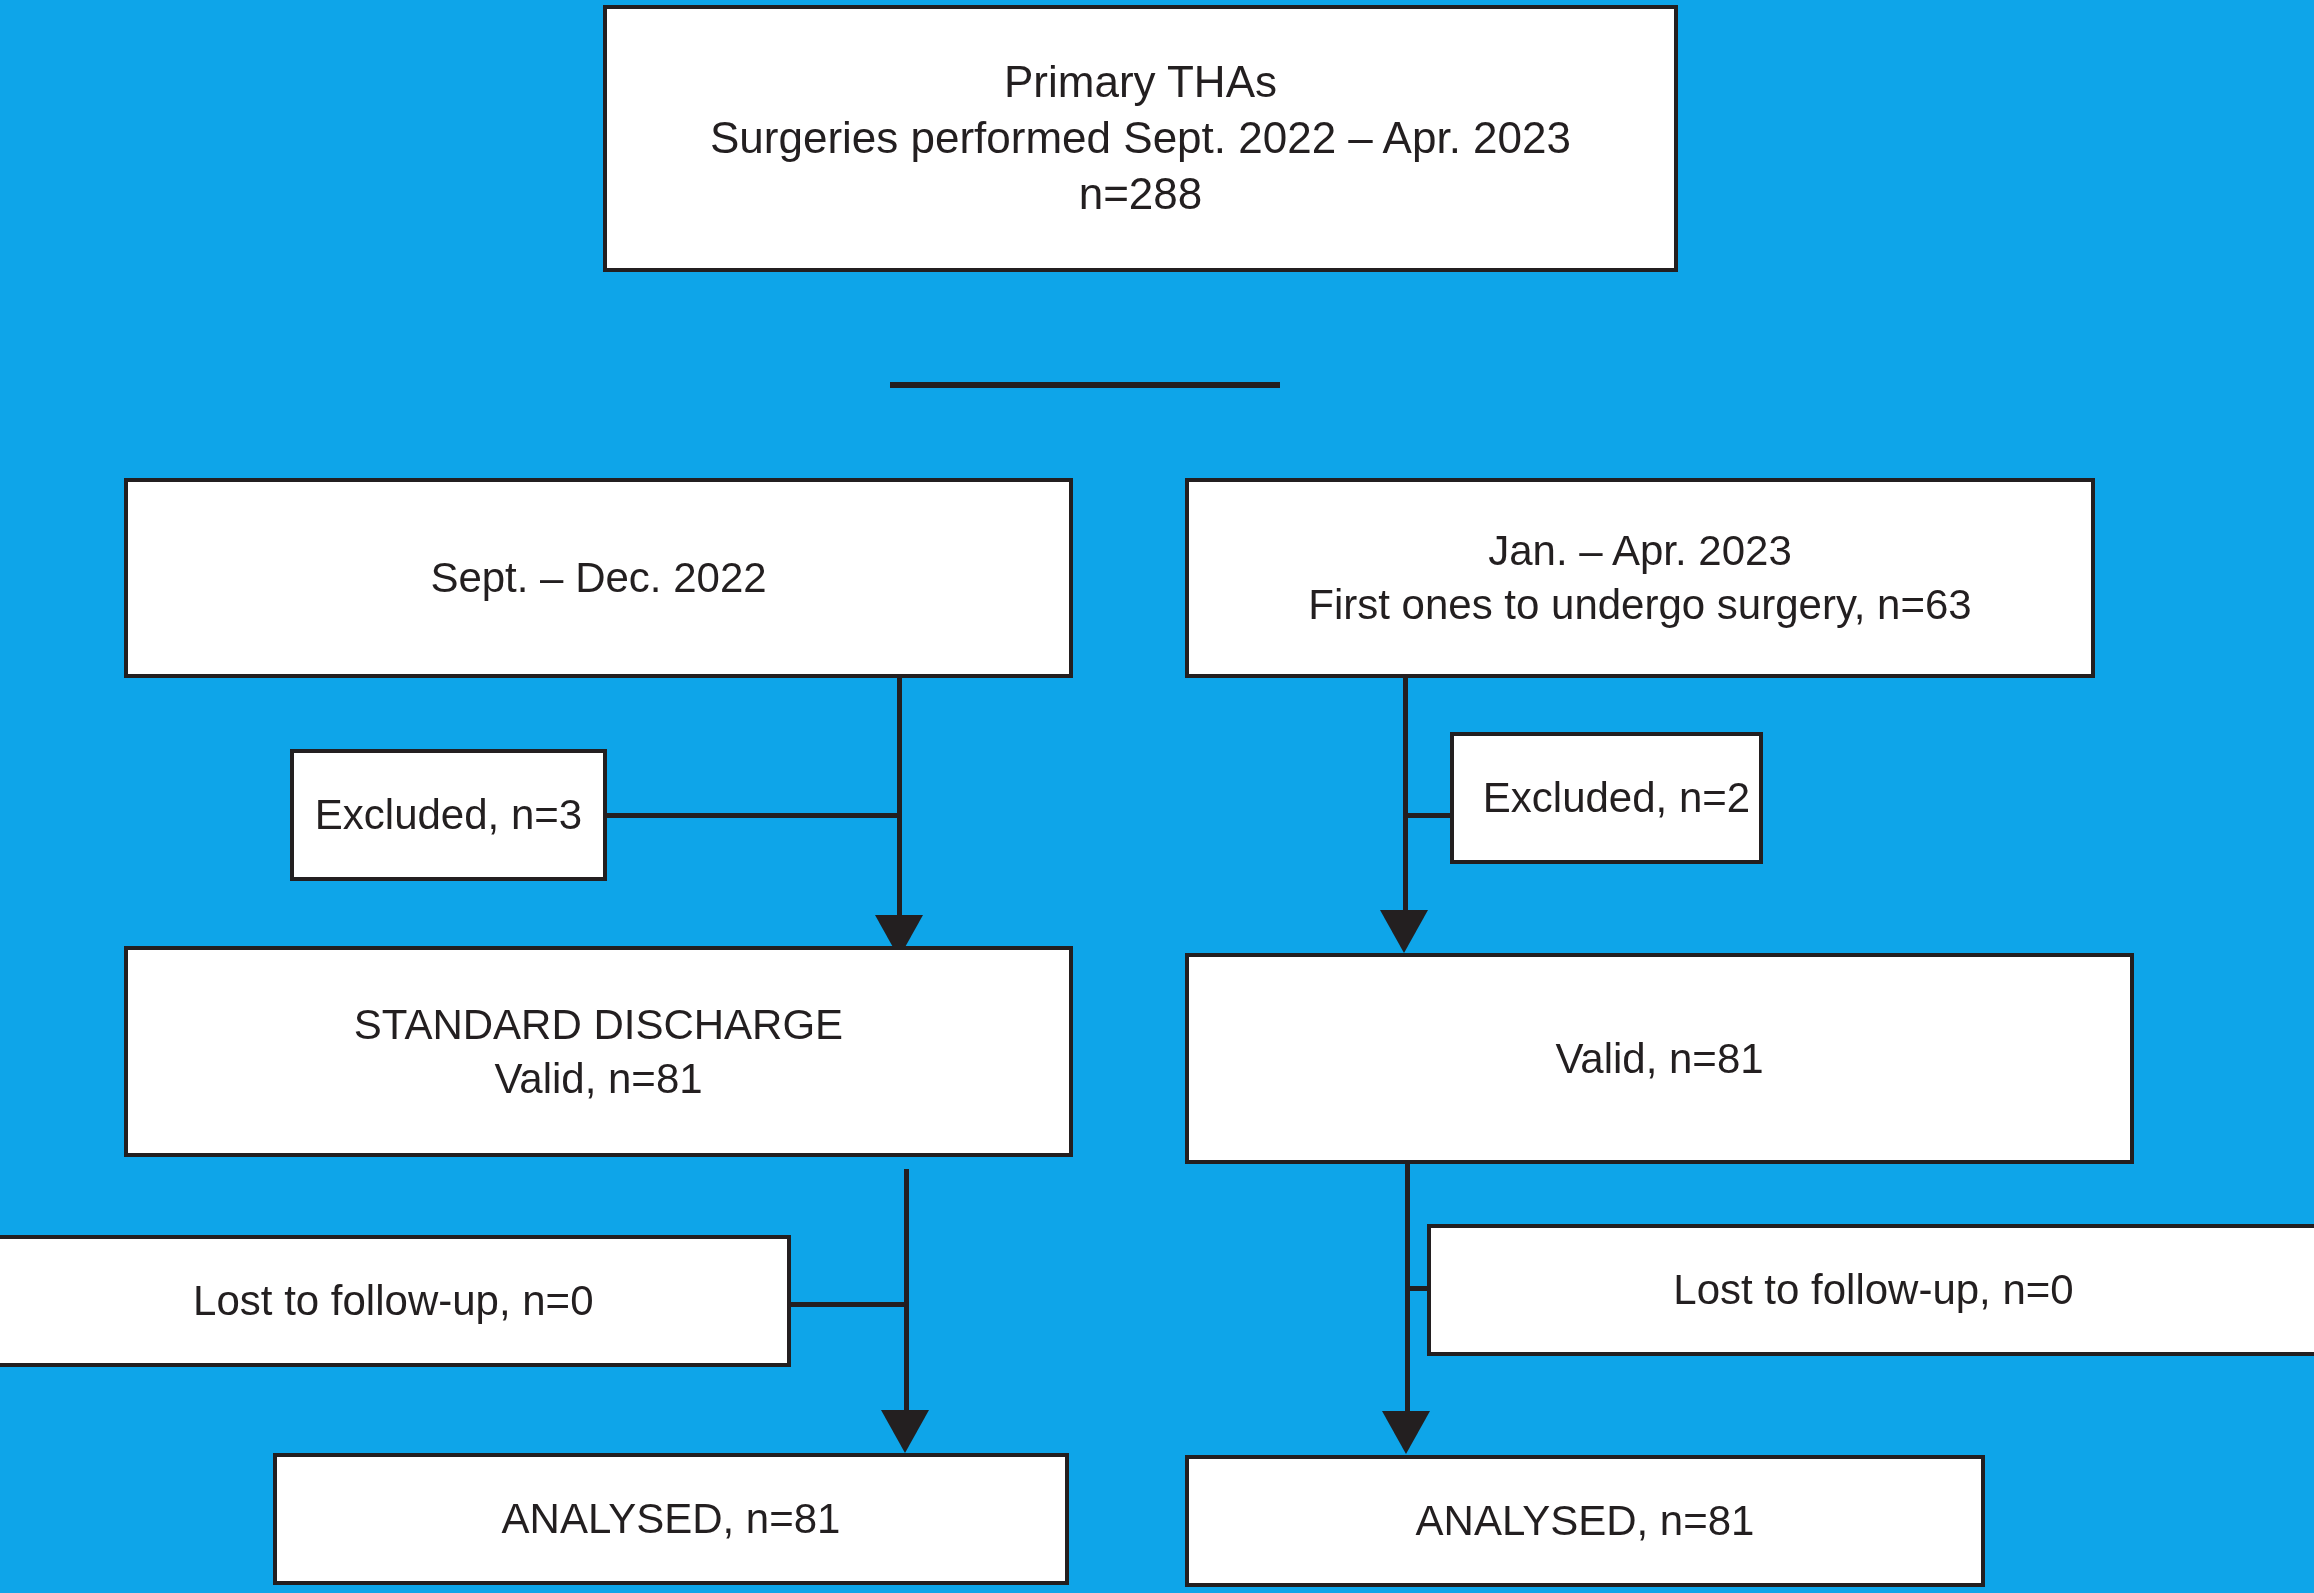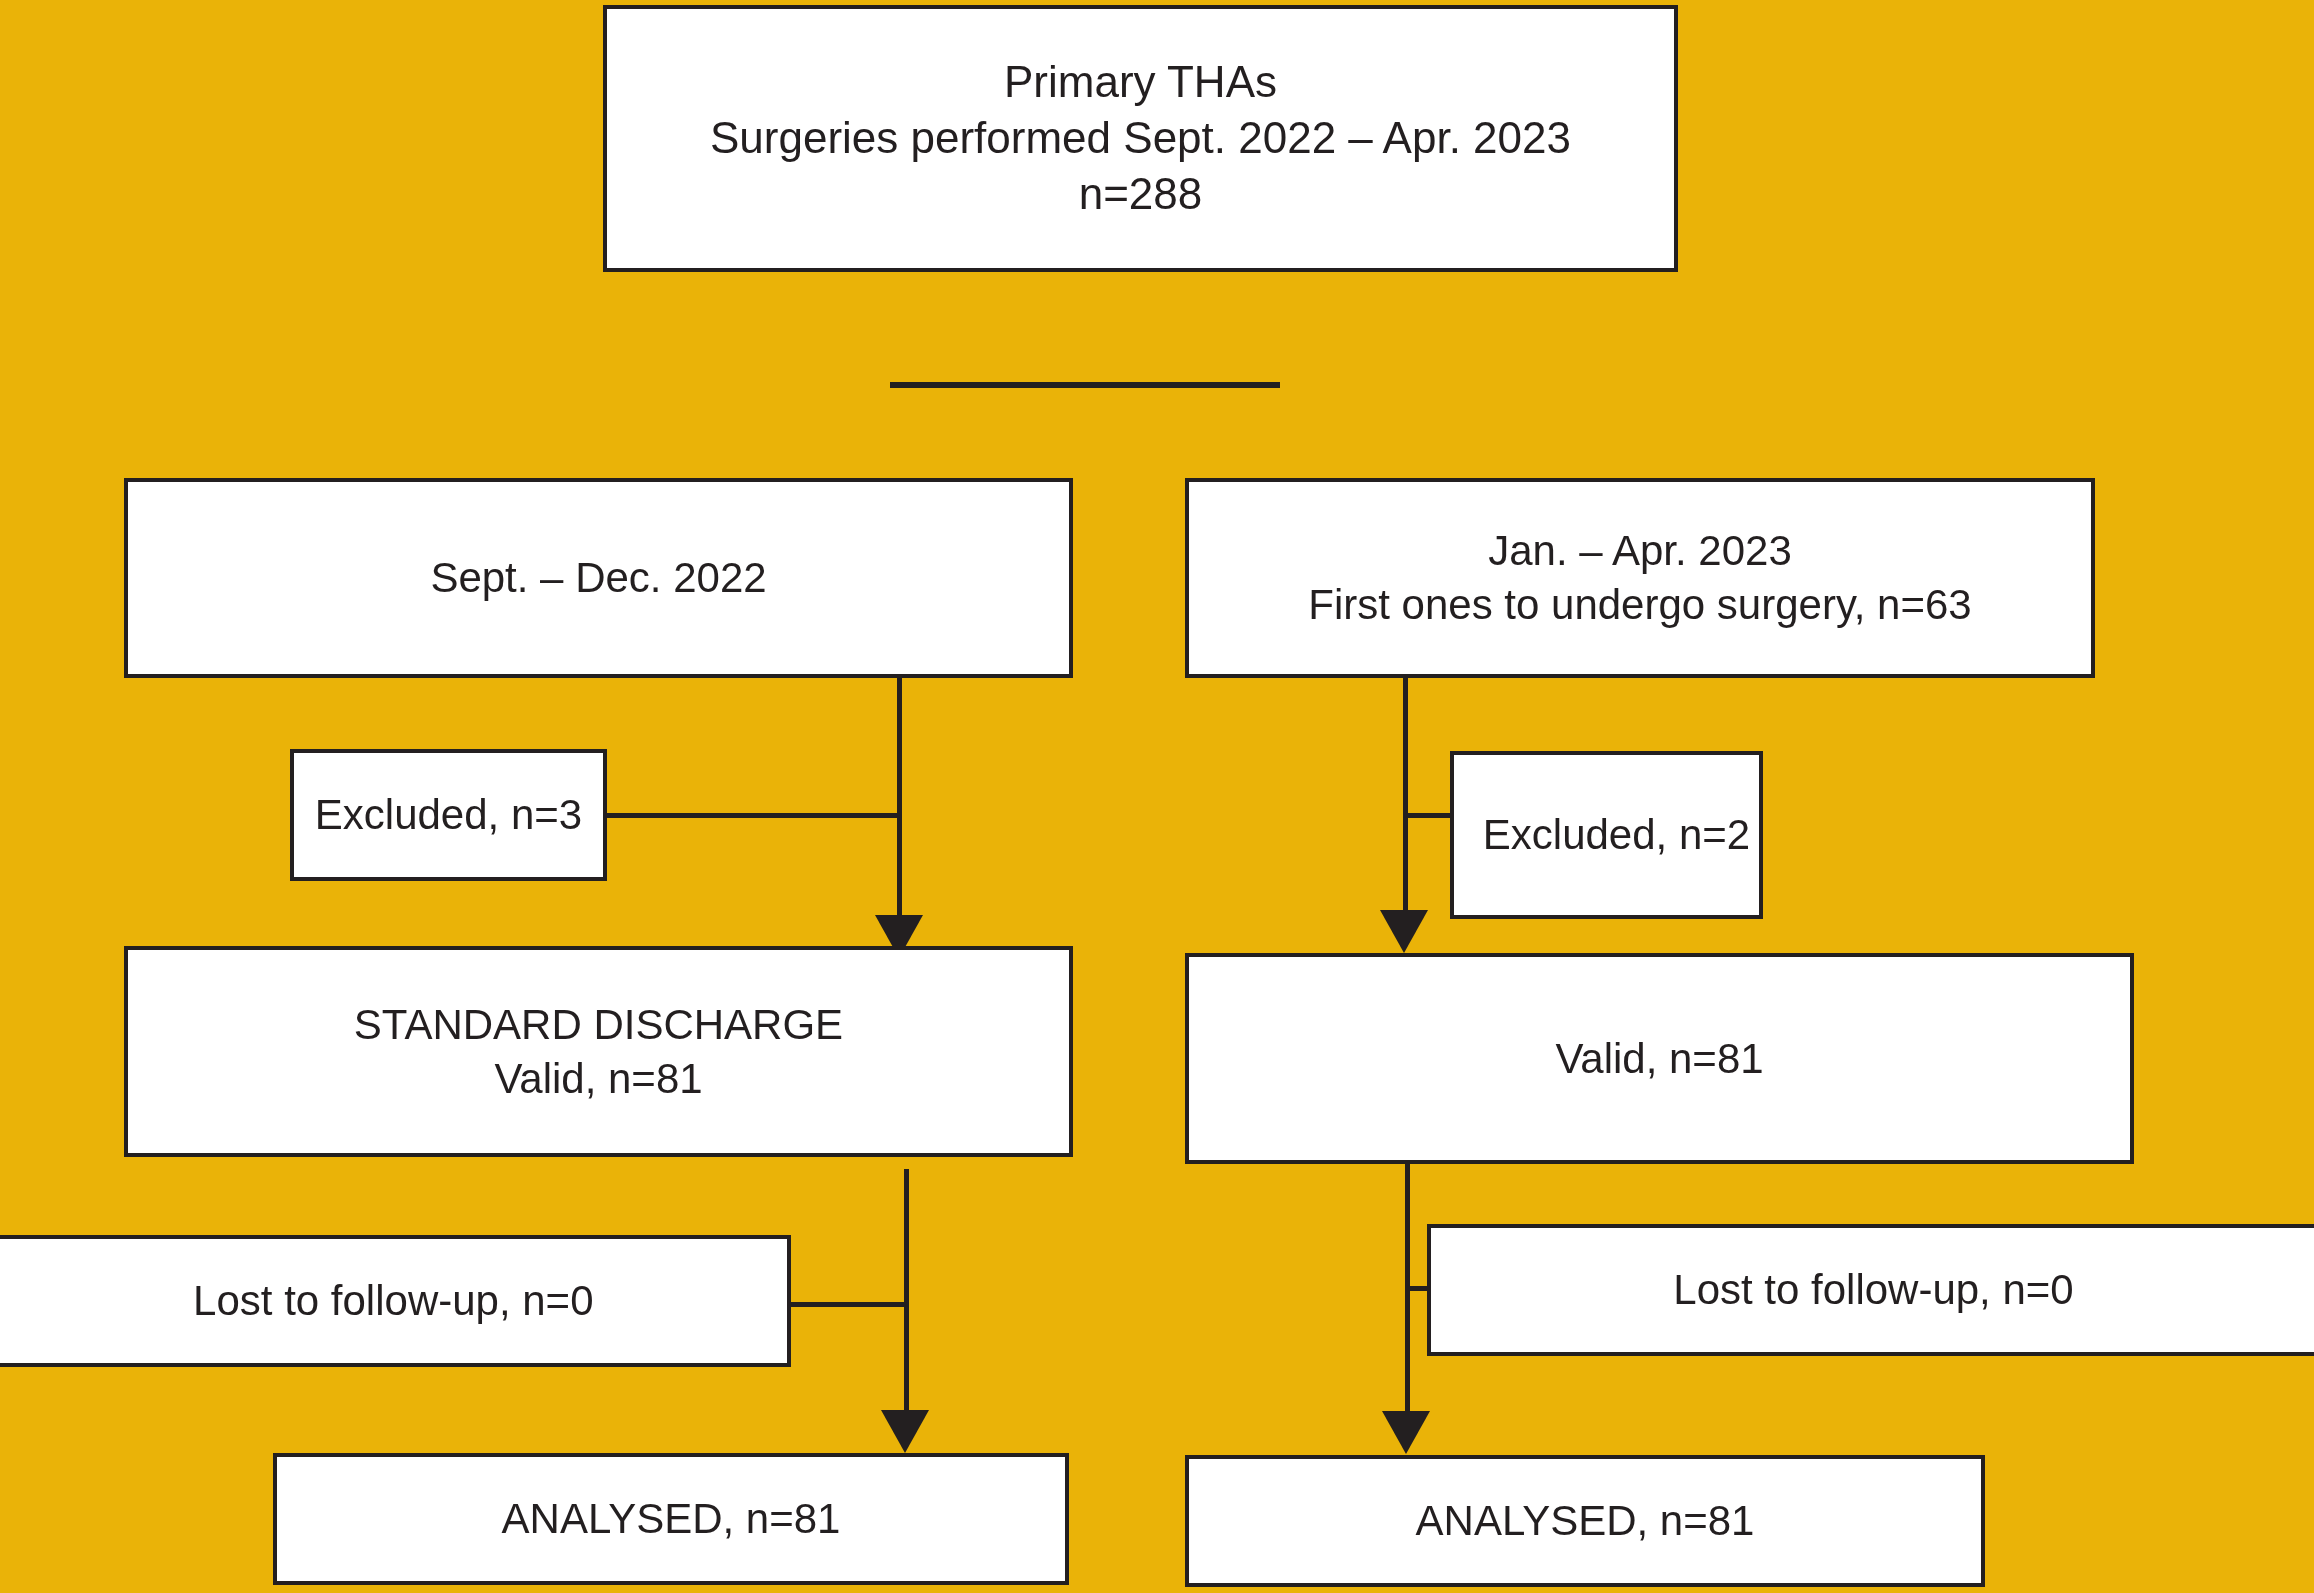--- a/index.html
+++ b/index.html
@@ -5,21 +5,21 @@
 <style>
   html, body {
     margin: 0;
     padding: 0;
     background: #ffffff;
   }
   #canvas {
     position: relative;
     width: 2315px;
     height: 1593px;
-    background: #eab308;
+    background: #0ea5e9;
     font-family: "Liberation Sans", "DejaVu Sans", sans-serif;
     overflow: hidden;
   }
   .box {
     position: absolute;
     box-sizing: border-box;
     border: 4.7px solid #231f20;
     background: #ffffff;
     display: flex;
     flex-direction: column;
@@ -110,21 +110,21 @@
 
   <div class="box" style="left:1185px; top:478px; width:910px; height:200px;align-items:center;">
     <span class="line f-md">Jan. – Apr. 2023</span>
     <span class="line f-md">First ones to undergo surgery, n=63</span>
   </div>
 
   <div class="vline" style="left:1403px; top:678px; height:237px;"></div>
   <div class="arrowhead" style="left:1380px; top:910px;"></div>
 
   <div class="hline" style="left:1403px; top:813px; width:52px;"></div>
-  <div class="box" style="left:1450px; top:751px; width:313px; height:168px;padding-left:20px;">
+  <div class="box" style="left:1450px; top:732px; width:313px; height:132px;padding-left:20px;">
     <span class="line f-md">Excluded, n=2</span>
   </div>
 
   <div class="box" style="left:1185px; top:953px; width:949px; height:211px;">
     <span class="line f-md">Valid, n=81</span>
   </div>
 
   <div class="vline" style="left:1405px; top:1164px; height:250px;"></div>
   <div class="arrowhead" style="left:1382px; top:1411px;"></div>
 

